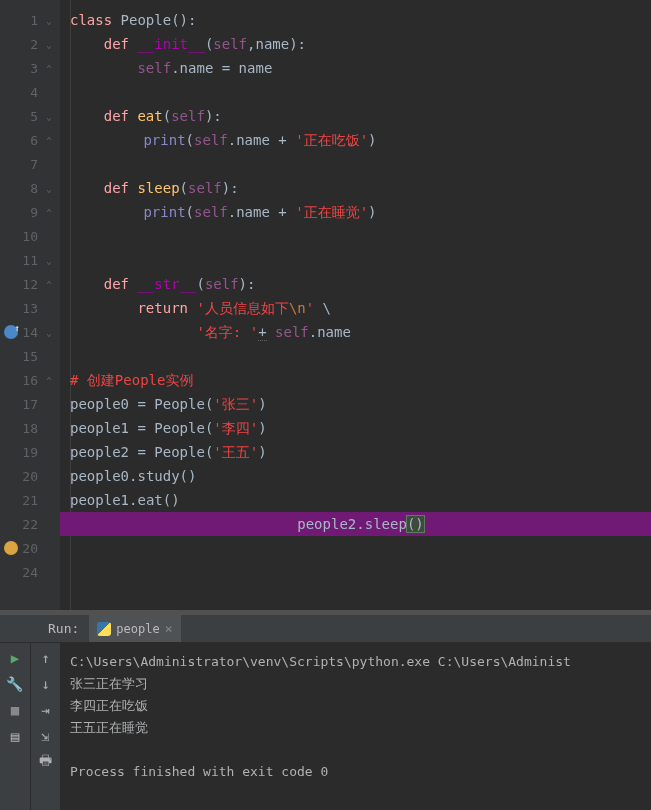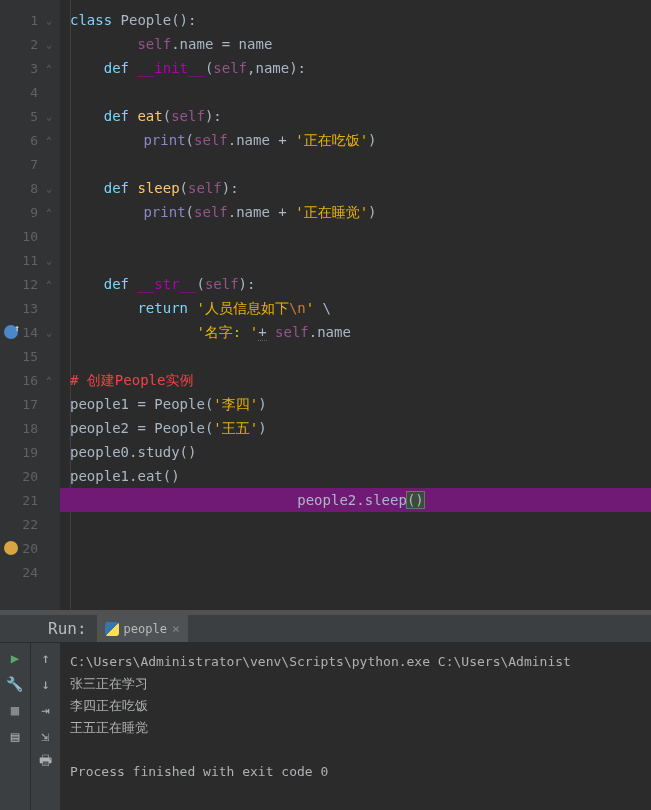--- a/index.html
+++ b/index.html
@@ -84,24 +84,24 @@
     background: #3d4b3d;
     outline: 1px solid #5e7c5e;
   }
   .vguide {
     position: absolute;
     top: 0;
     bottom: 0;
     width: 1px;
     background: #404040;
   }
-  .kw { color: #7dd3fc; }
+  .kw { color: #fca5a5; }
   .fn { color: #ffc66d; }
   .builtin { color: #8888c6; margin-left: 6px; }
-  .str { color: #eab308; }
+  .str { color: #ef4444; }
   .esc { color: #cc7832; }
   .selfc { color: #94558d; }
   .dunder { color: #b200b2; }
   .ident { color: #a9b7c6; }
   .punct { color: #a9b7c6; }
   .comment { color: #ef4444; }
   .underline { border-bottom: 1px dotted #606366; }
 
   .run-panel {
     height: 200px;
@@ -113,21 +113,21 @@
   .run-header {
     height: 28px;
     background: #3c3f41;
     display: flex;
     align-items: center;
     padding-left: 10px;
     border-bottom: 1px solid #2b2b2b;
   }
   .run-label {
     color: #bbbbbb;
-    font-size: 16px;
+    font-size: 13px;
     margin-right: 10px;
     padding-left: 38px;
   }
   .run-tab {
     display: flex;
     align-items: center;
     padding: 0 8px;
     height: 100%;
     background: #4e5254;
     color: #bbbbbb;
@@ -286,35 +286,36 @@
         <span class="fold-icon"></span>
       </div>
       <div class="gutter-row">
         <span class="line-num">24</span>
         <span class="fold-icon"></span>
       </div>
     </div>
   <div class="code" id="code">
     <div class="vguide" style="left:10px"></div>
   <div class="code-line"><span class="kw">class </span><span class="ident">People</span><span class="punct">():</span></div>
+      <div class="code-line">    <span class="kw">def </span><span class="dunder ">__init__</span><span class="punct">(</span><span class="selfc">self</span><span class="punct">,</span><span class="ident">name</span><span class="punct">):</span></div>
       <div class="code-line">        <span class="selfc">self</span><span class="punct">.</span><span class="ident">name</span><span class="punct"> = </span><span class="ident">name</span></div>
-      <div class="code-line">    <span class="kw">def </span><span class="dunder ">__init__</span><span class="punct">(</span><span class="selfc">self</span><span class="punct">,</span><span class="ident">name</span><span class="punct">):</span></div>
       <div class="code-line"></div>
       <div class="code-line">    <span class="kw">def </span><span class="fn">eat</span><span class="punct">(</span><span class="selfc">self</span><span class="punct">):</span></div>
       <div class="code-line">        <span class="builtin">print</span><span class="punct">(</span><span class="selfc">self</span><span class="punct">.</span><span class="ident">name</span><span class="punct"> + </span><span class="str">'正在吃饭'</span><span class="punct">)</span></div>
       <div class="code-line"></div>
       <div class="code-line">    <span class="kw">def </span><span class="fn">sleep</span><span class="punct">(</span><span class="selfc">self</span><span class="punct">):</span></div>
       <div class="code-line">        <span class="builtin">print</span><span class="punct">(</span><span class="selfc">self</span><span class="punct">.</span><span class="ident">name</span><span class="punct"> + </span><span class="str">'正在睡觉'</span><span class="punct">)</span></div>
       <div class="code-line"></div>
       <div class="code-line"></div>
       <div class="code-line">    <span class="kw">def </span><span class="dunder ">__str__</span><span class="punct">(</span><span class="selfc">self</span><span class="punct">):</span></div>
       <div class="code-line">        <span class="kw">return </span><span class="str">'人员信息如下</span><span class="esc">\n</span><span class="str">'</span><span class="punct"> \</span></div>
       <div class="code-line">               <span class="str">'名字: '</span><span class="punct underline">+</span><span class="punct"> </span><span class="selfc">self</span><span class="punct">.</span><span class="ident">name</span></div>
       <div class="code-line"></div>
       <div class="code-line"><span class="comment"># 创建People实例</span></div>
+      <div class="code-line"><span class="ident">people0 </span><span class="punct">= </span><span class="ident">People</span><span class="punct">(</span><span class="str">'张三'</span><span class="punct">)</span></div>
       <div class="code-line"><span class="ident">people1 </span><span class="punct">= </span><span class="ident">People</span><span class="punct">(</span><span class="str">'李四'</span><span class="punct">)</span></div>
       <div class="code-line"><span class="ident">people2 </span><span class="punct">= </span><span class="ident">People</span><span class="punct">(</span><span class="str">'王五'</span><span class="punct">)</span></div>
       <div class="code-line"><span class="ident">people0</span><span class="punct">.</span><span class="ident">study</span><span class="punct">()</span></div>
       <div class="code-line"><span class="ident">people1</span><span class="punct">.</span><span class="ident">eat</span><span class="punct">()</span></div>
       <div class="code-line current"><span class="ident">people2</span><span class="punct">.</span><span class="ident">sleep</span><span class="caret-box">()</span></div>
     </div>
 </div>
 
 <div class="divider"></div>
 

